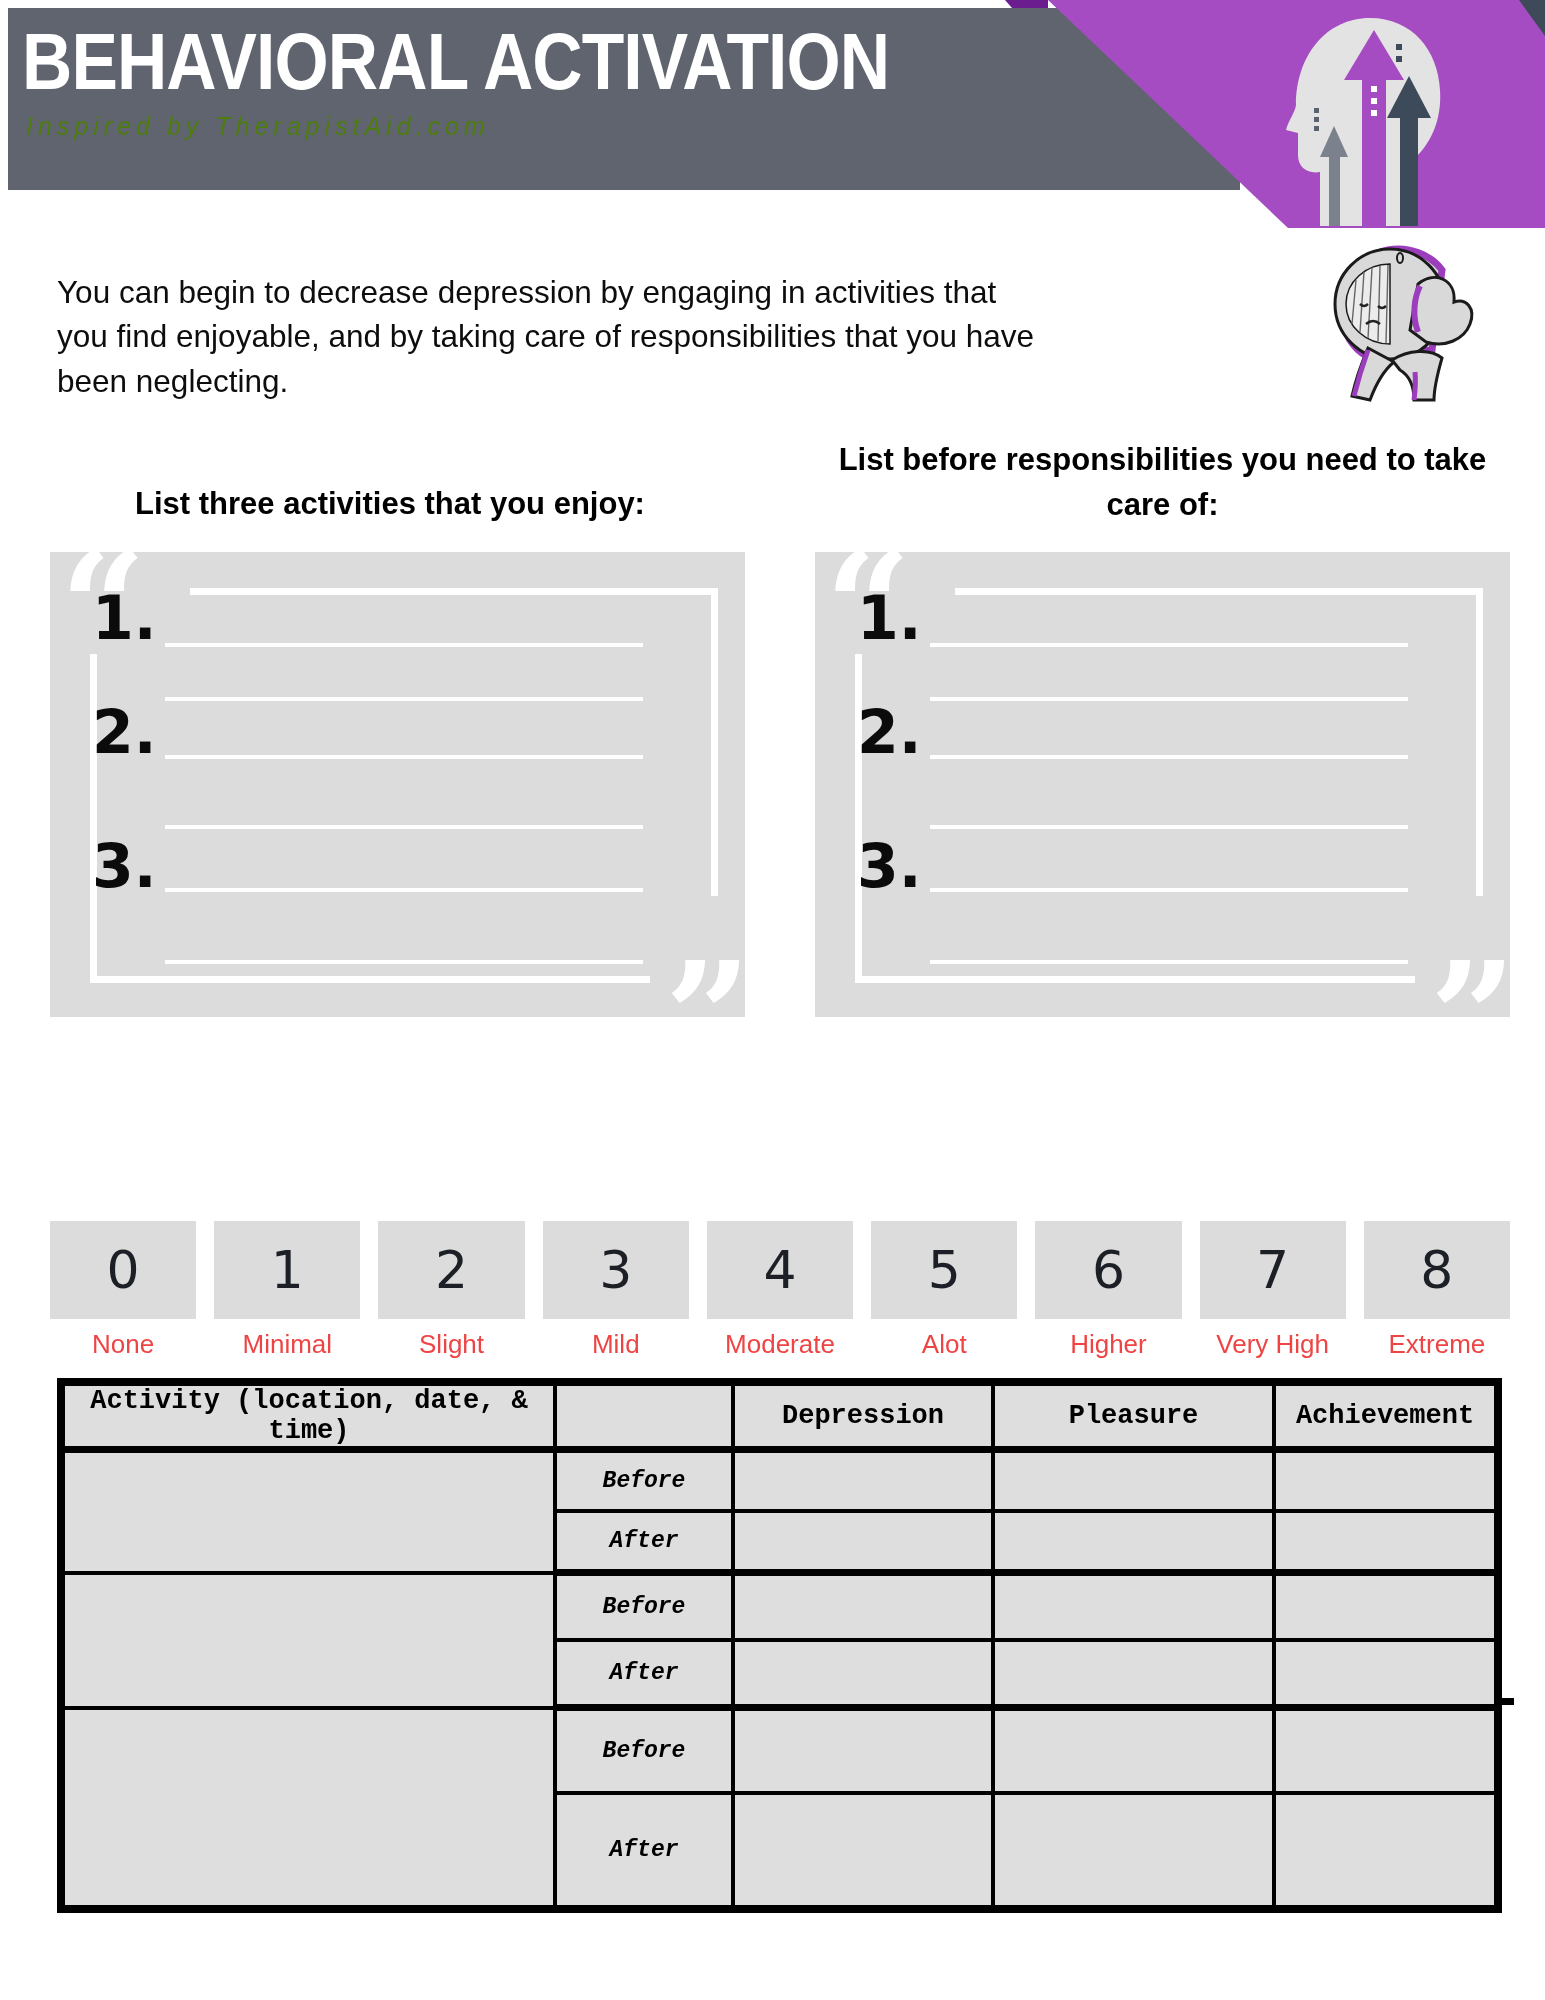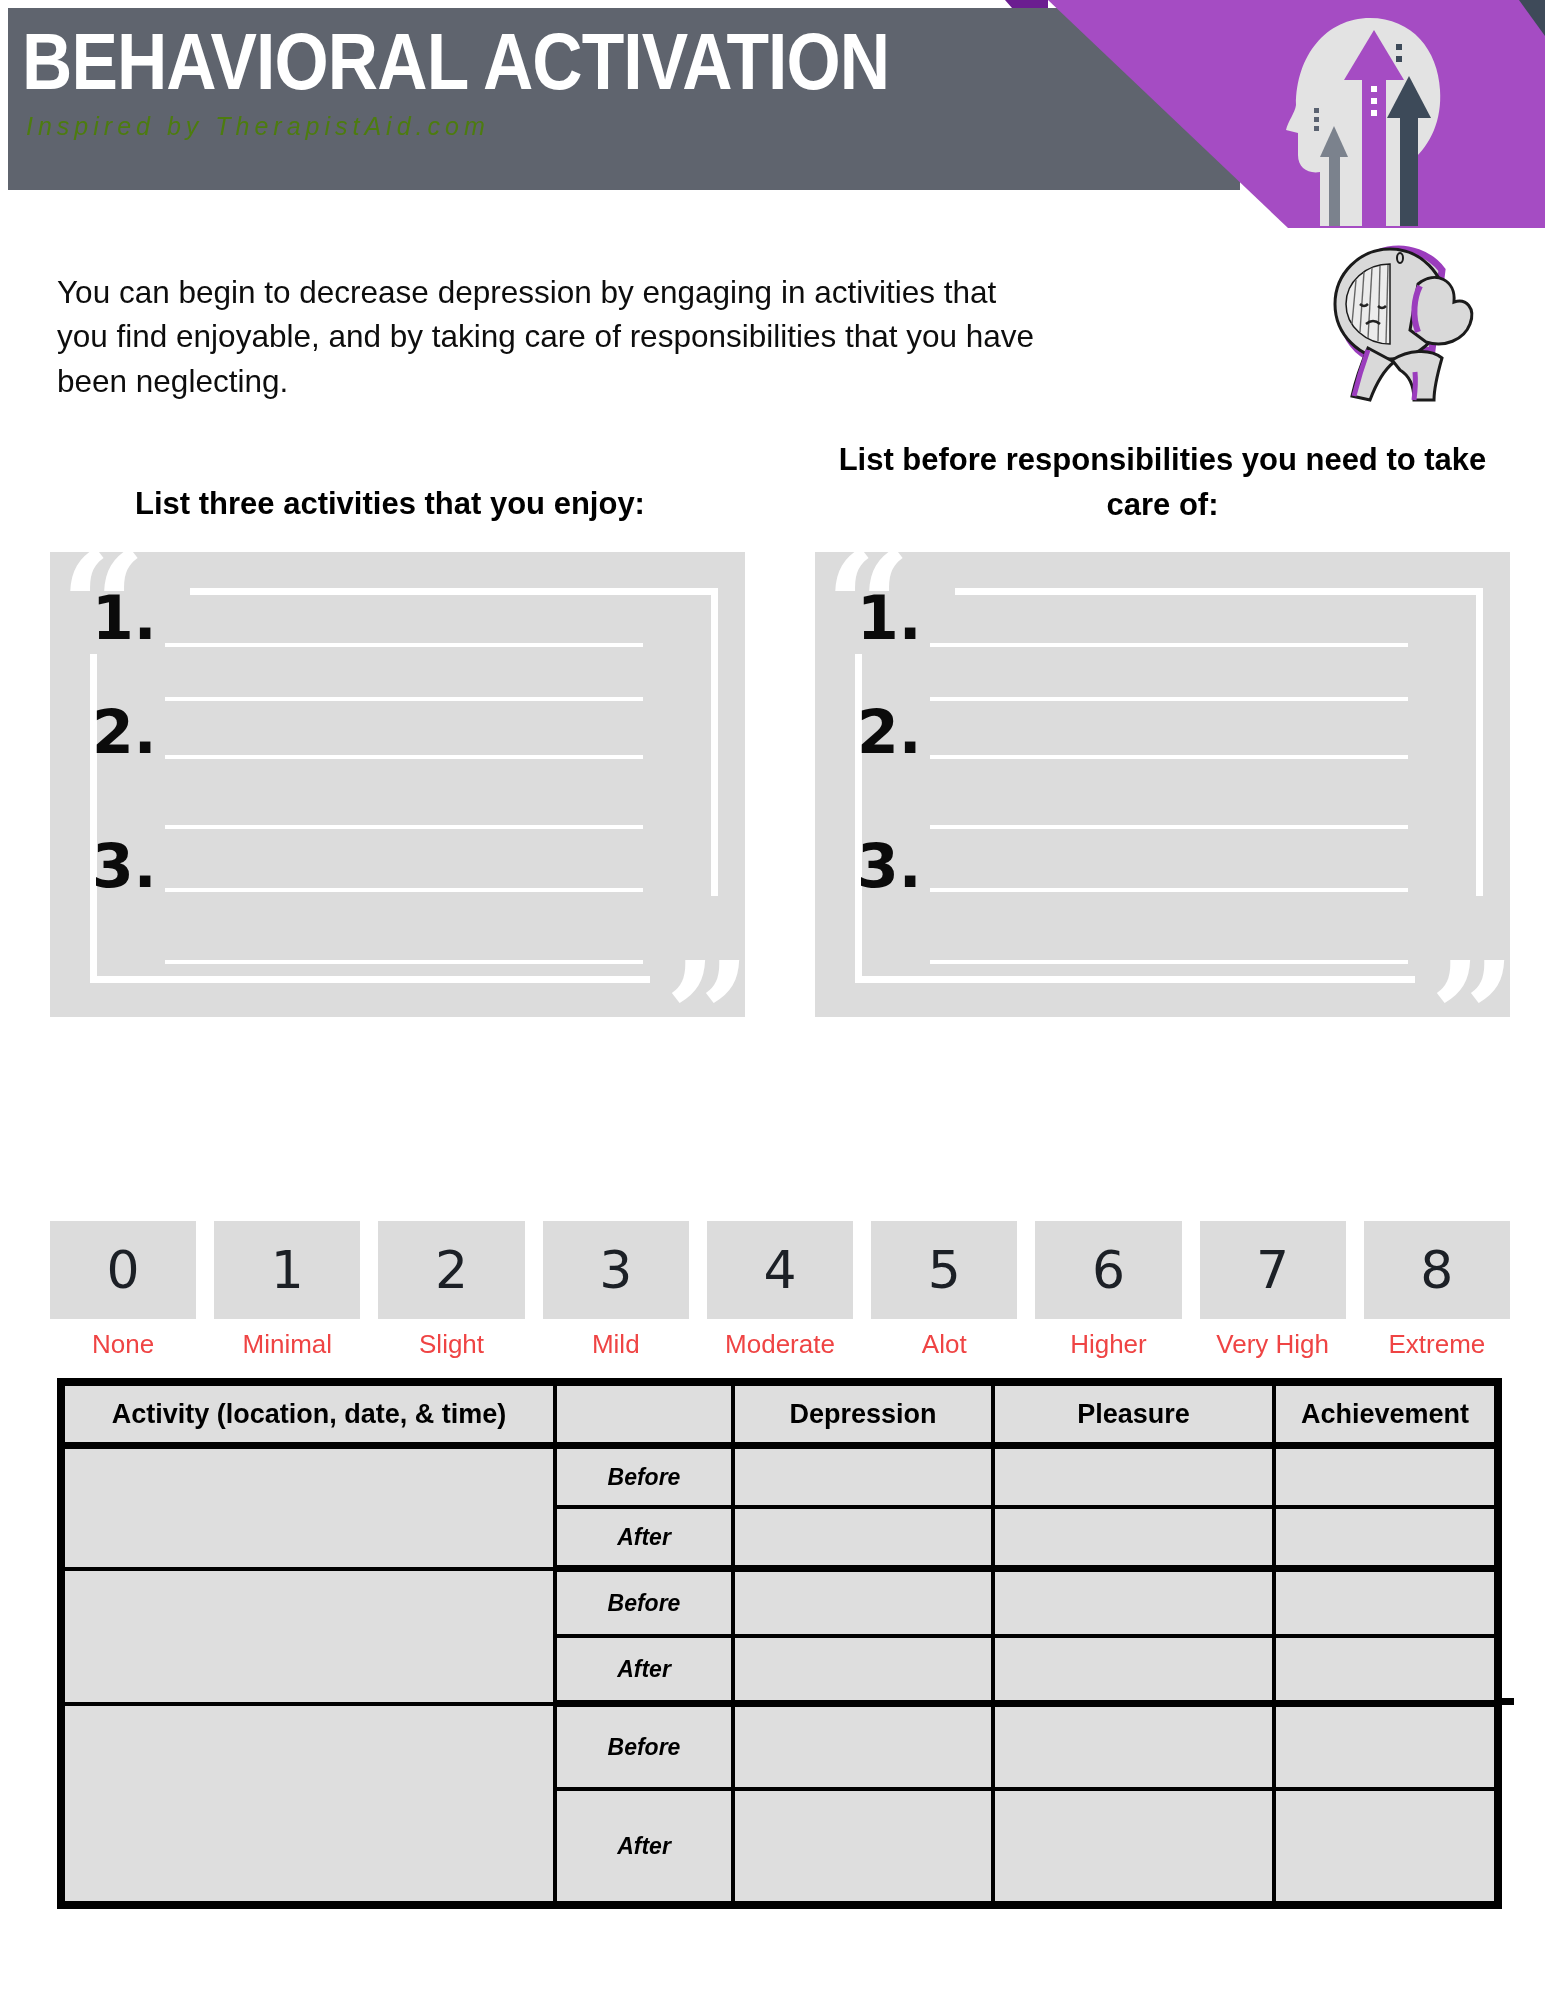--- a/index.html
+++ b/index.html
@@ -45,21 +45,21 @@
 
   
   .scale{position:absolute;left:50px;top:1221px;width:1460px;display:flex;gap:18px;}
   .scale-item{flex:1;display:flex;flex-direction:column;align-items:center;}
   .scale-box{width:100%;height:98px;background:#dcdcdc;display:flex;align-items:center;justify-content:center;
              font-family:"DejaVu Sans",sans-serif;font-size:52px;color:#1c2026;}
   .scale-label{margin-top:10px;font-size:26px;color:#ef4444;white-space:nowrap;}
 
   
   .rating-wrap{position:absolute;left:57px;top:1378px;}
-  table.rating{border-collapse:collapse;border:8px solid #000;table-layout:fixed;width:1437px;}
+  table.rating{border-collapse:collapse;border:8px solid #000;table-layout:fixed;width:1437px;font-family:Liberation Mono, monospace;}
   table.rating td,table.rating th{border:4px solid #000;background:#dedede;padding:0;}
   table.rating th{font-size:27px;font-weight:700;color:#000;height:56px;border-bottom:7px solid #000;}
   th.act-h{text-align:center;}
   td.ba{font-size:23px;font-weight:700;font-style:italic;text-align:center;color:#000;}
   tr.r1 td{height:56px;} tr.r2 td{height:56px;border-bottom:7px solid #000;}
   tr.r3 td{height:62px;} tr.r4 td{height:62px;border-bottom:7px solid #000;}
   tr.r5 td{height:80px;} tr.r6 td{height:110px;}
   .nub{position:absolute;left:1494px;top:1698px;width:20px;height:7px;background:#000;}
 
   .footer{position:absolute;left:0;top:1905px;width:100%;text-align:center;font-size:27px;color:#0d0d0d;}

